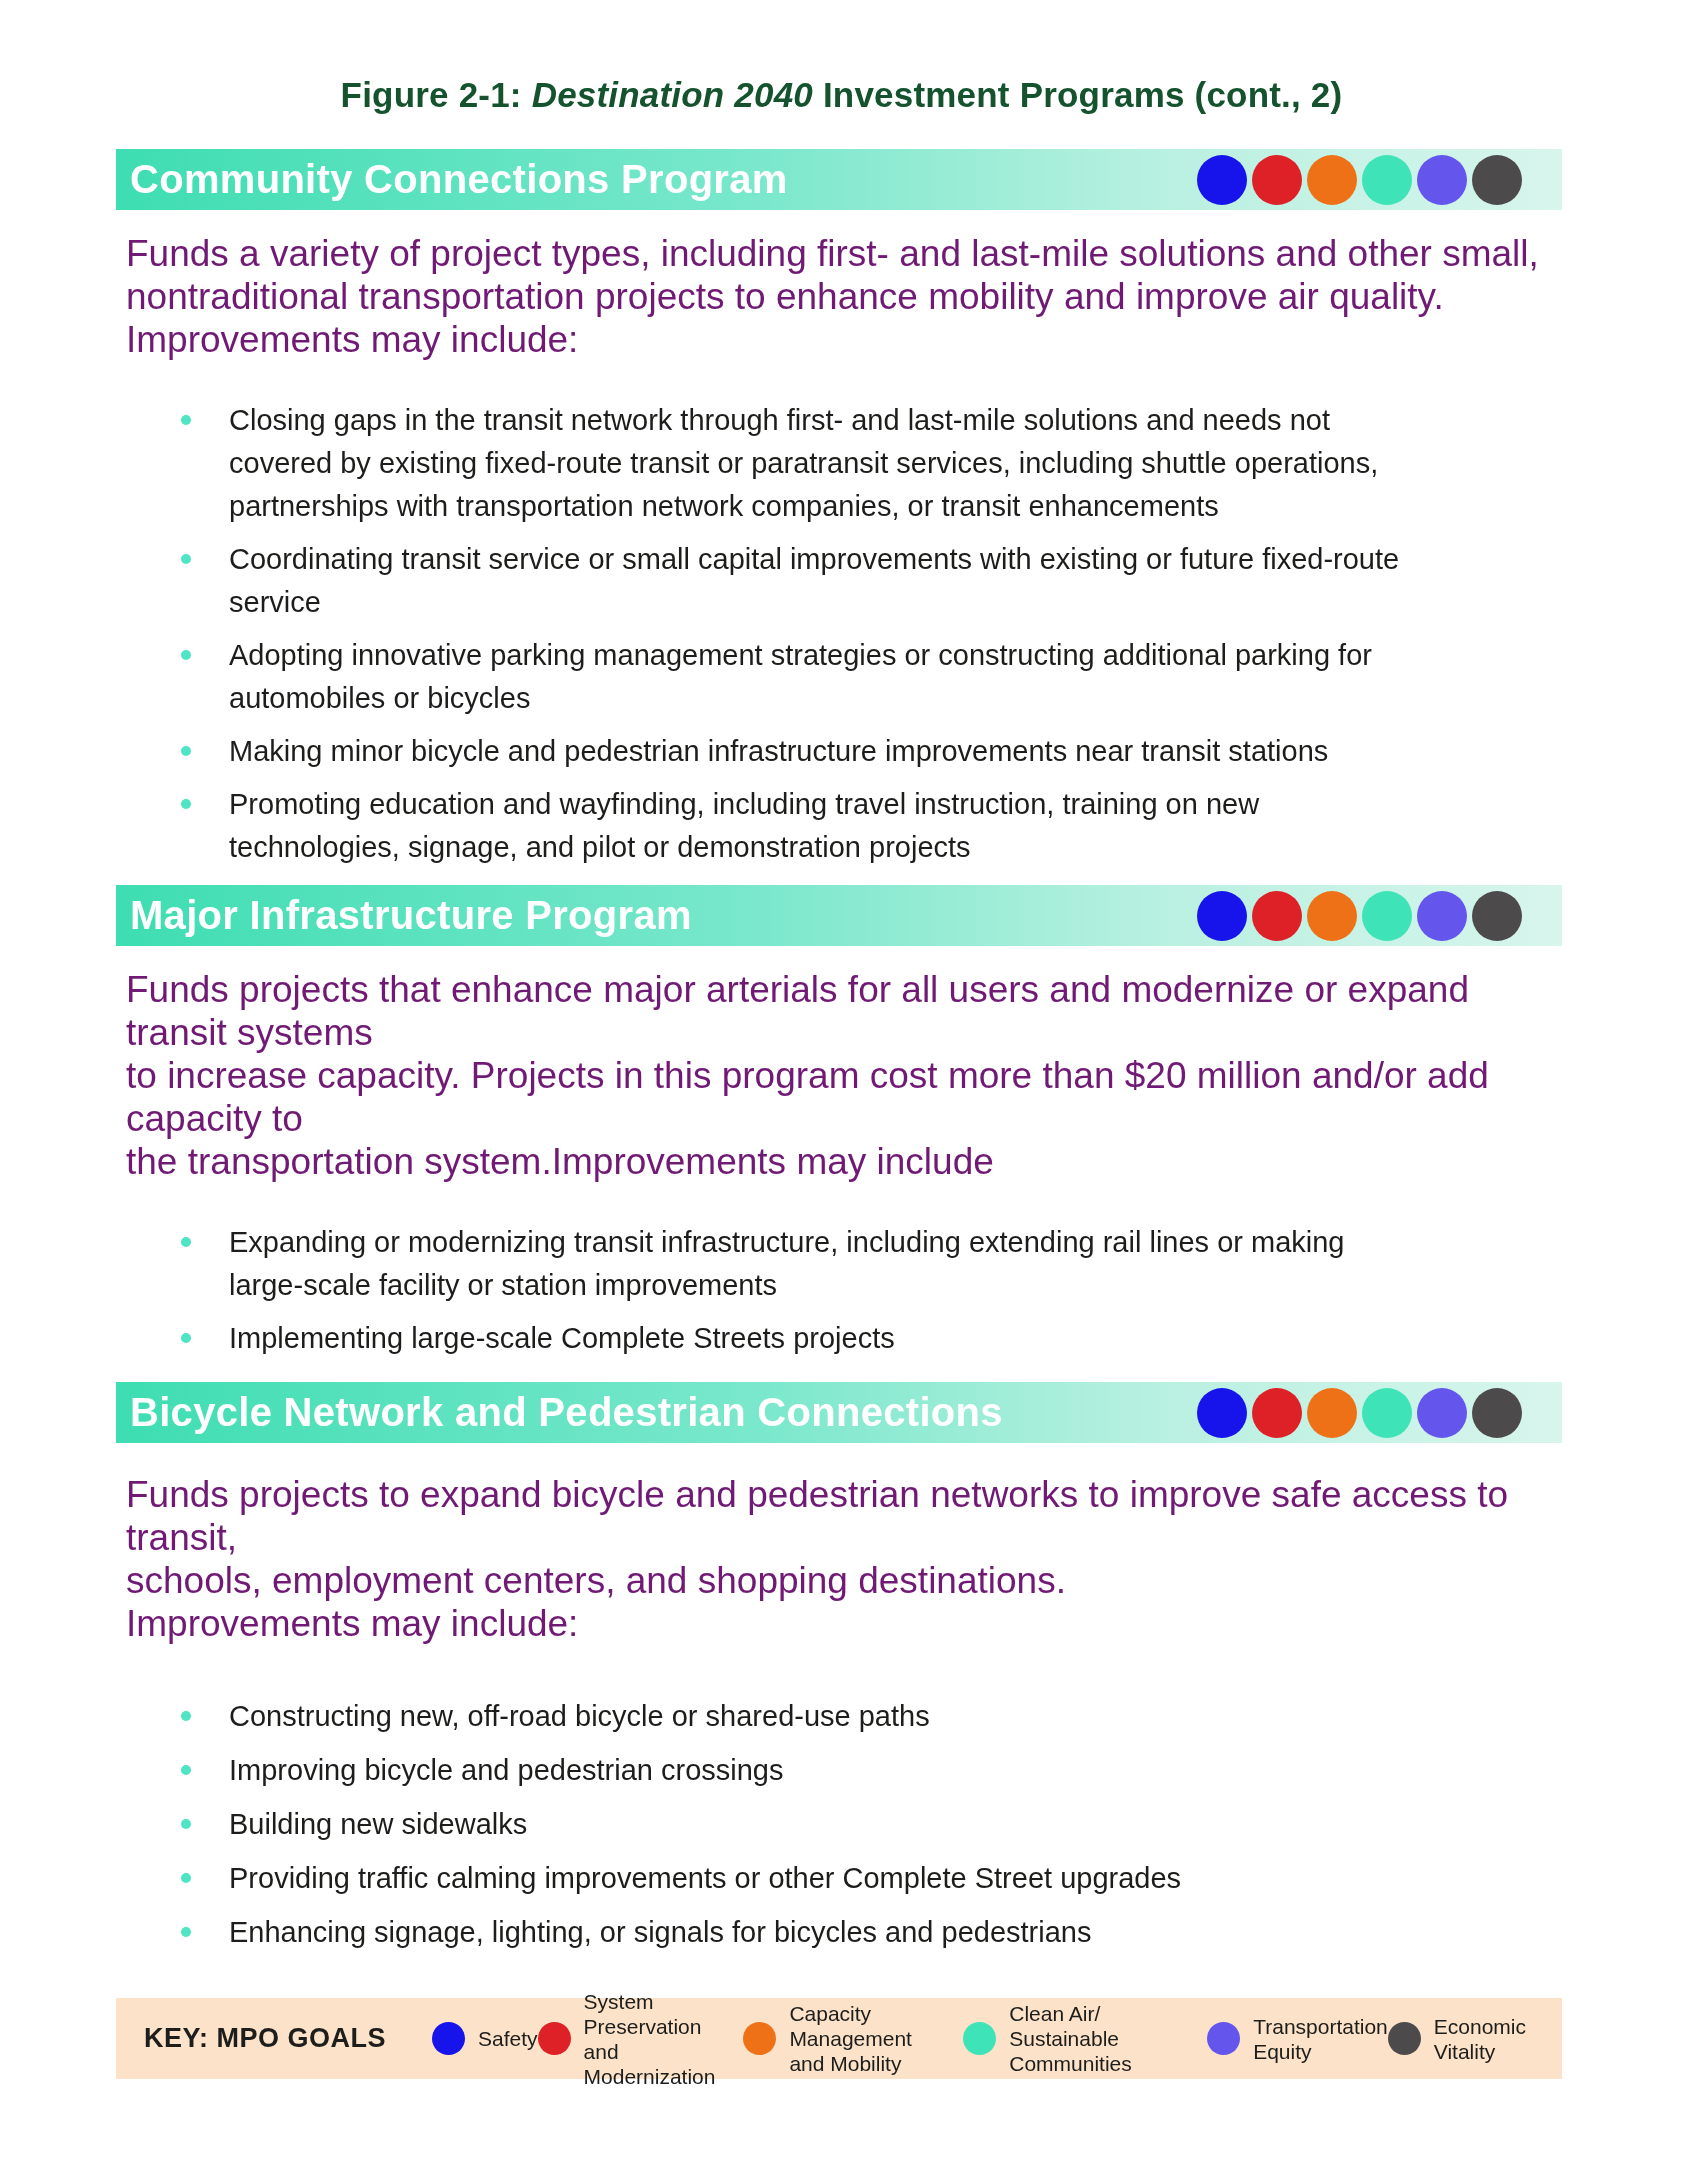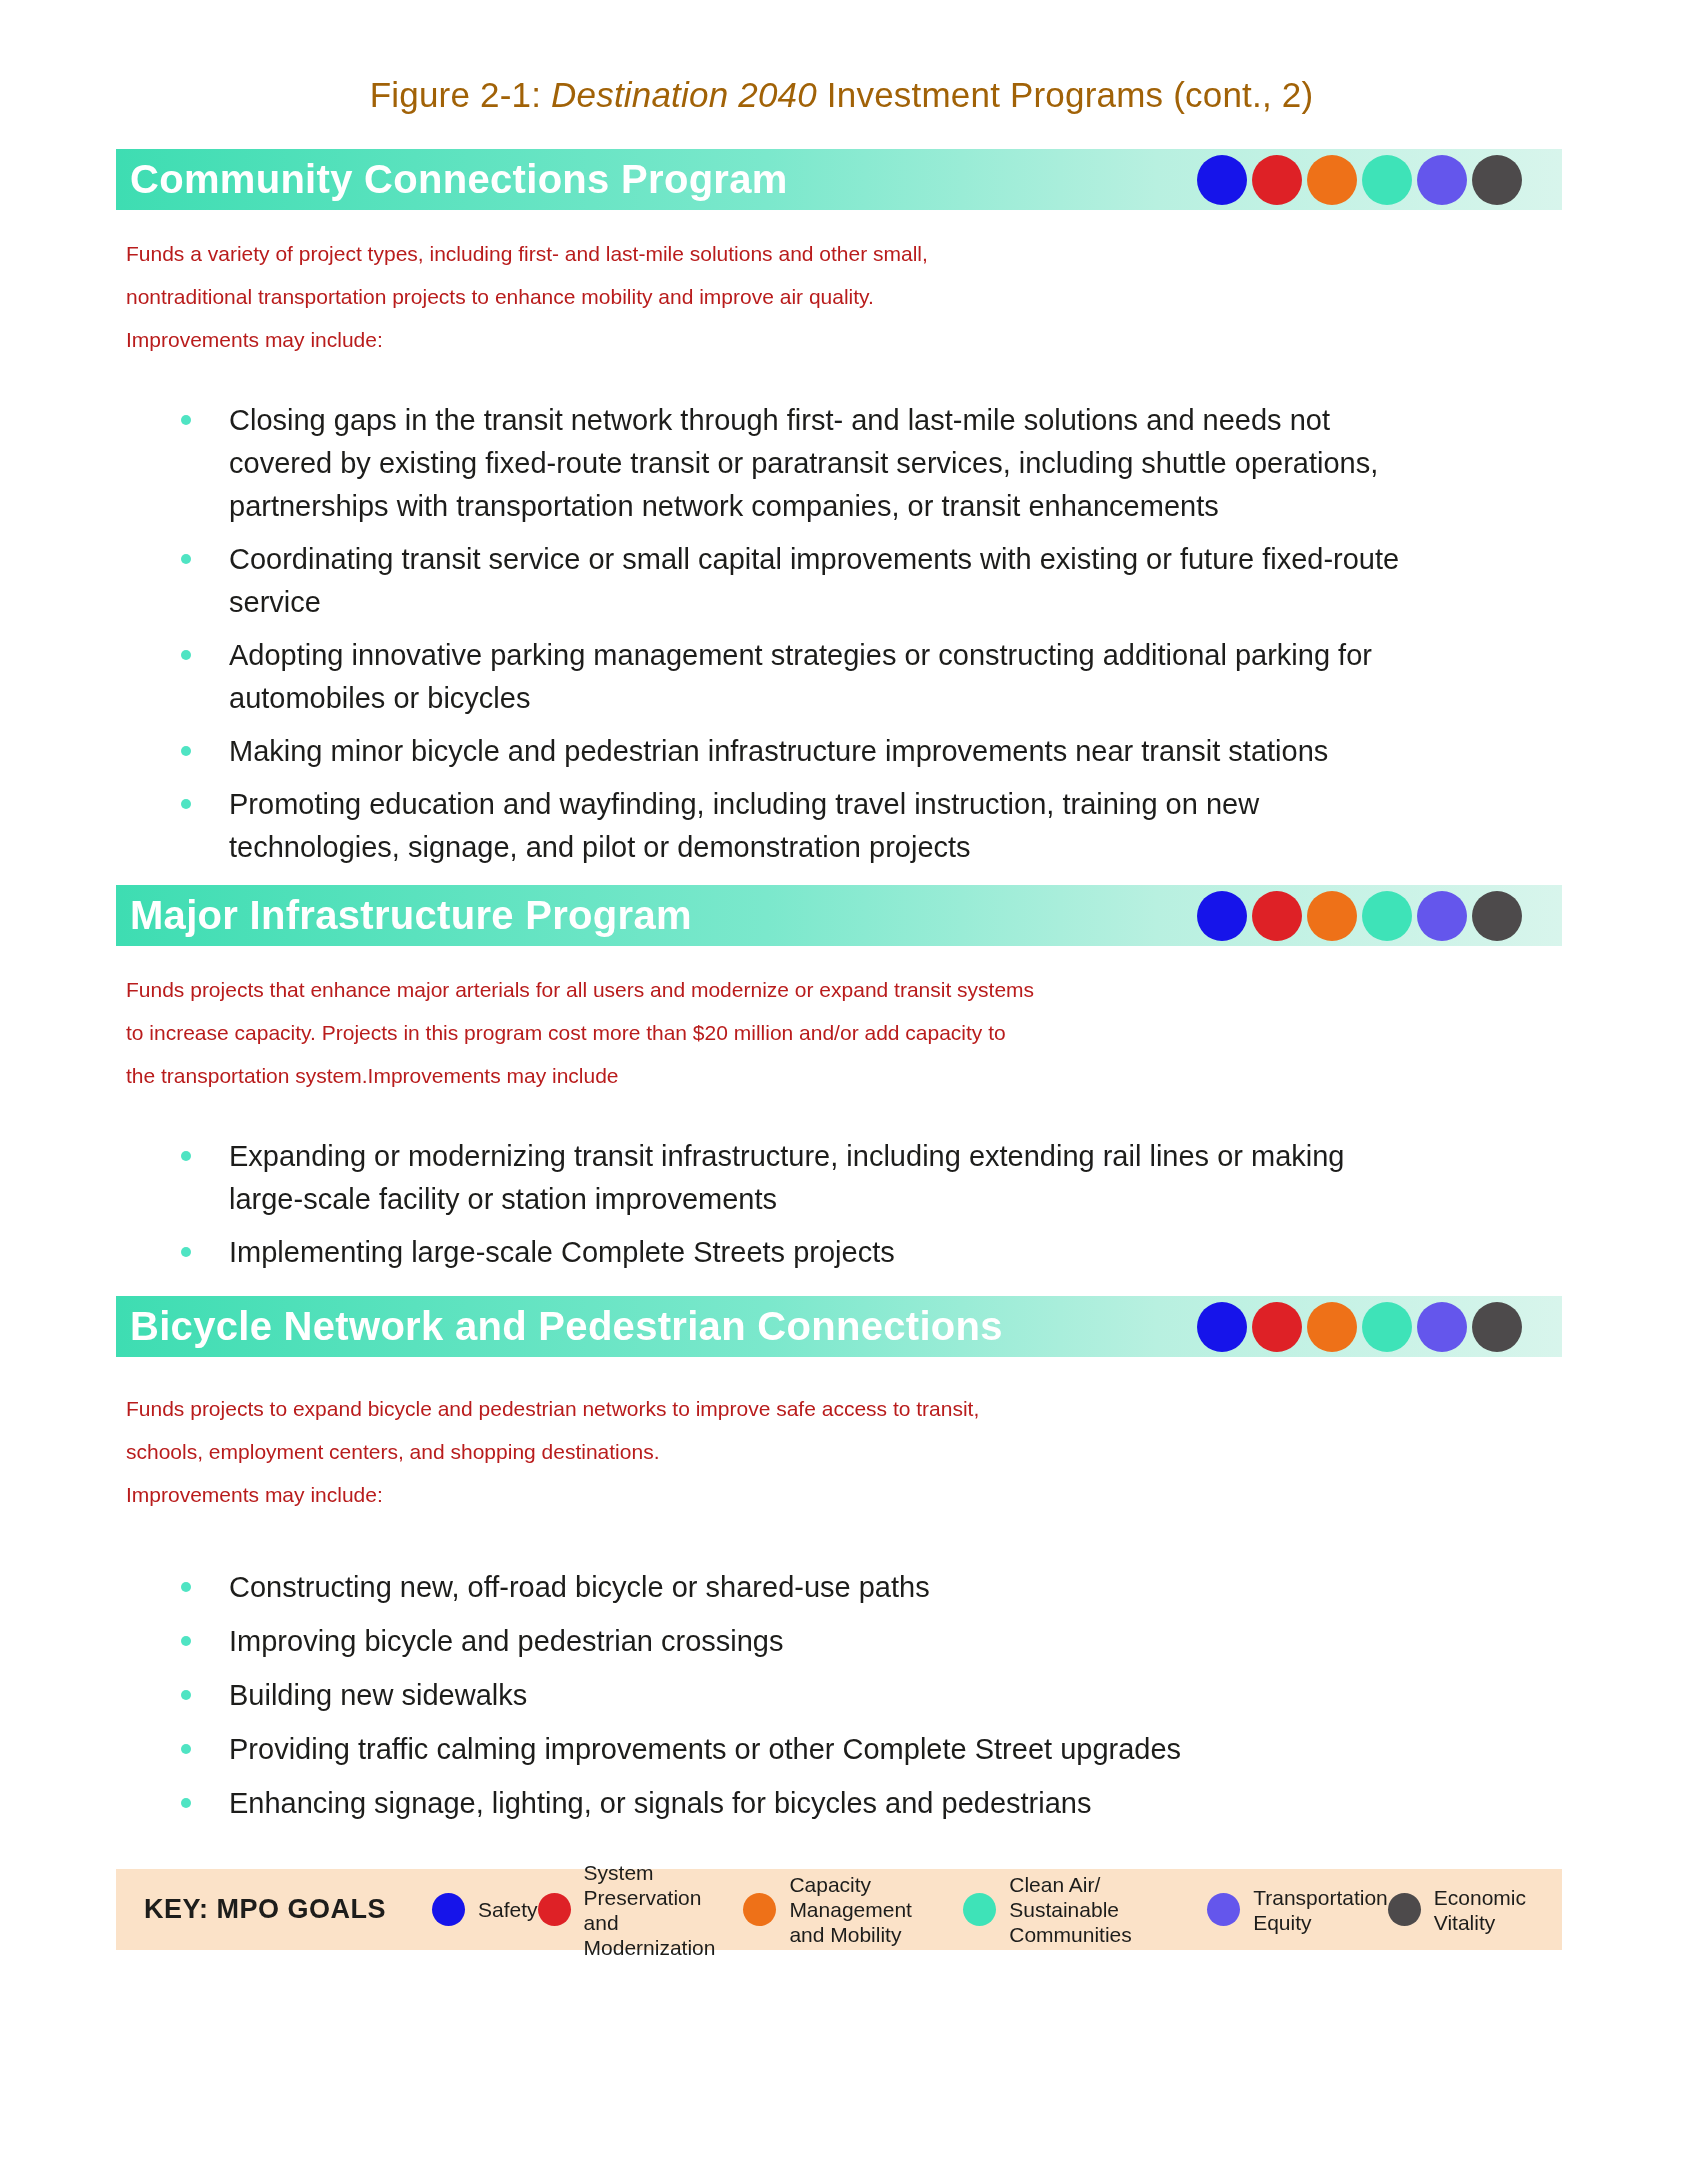--- a/index.html
+++ b/index.html
@@ -9,22 +9,22 @@
     color:#1d1d1b;
     -webkit-font-smoothing:antialiased;
   }
   .page { position:relative; width:1683px; height:2178px; overflow:hidden; background:#ffffff; }
 
   
   .figure-title {
     padding-top:75px;
     text-align:center;
     font-size:35px;
-    font-weight:normal;
-    color:#a16207;
+    font-weight:bold;
+    color:#14532d;
     letter-spacing:0.2px;
   }
   .figure-title .italic { font-style:italic; }
 
   
   .content { margin-left:116px; width:1446px; }
 
   
   .program-header {
     height:61px;
@@ -42,24 +42,24 @@
     color:#ffffff;
     letter-spacing:0.3px;
     white-space:nowrap;
   }
   .goal-dots { display:flex; gap:5px; }
   .goal-dots .dot { width:50px; height:50px; border-radius:50%; }
 
   
   .program-desc {
     margin:22px 0 0 10px;
-    font-size:21px;
+    font-size:37px;
     line-height:43px;
     white-space:pre-line;
-    color:#b91c1c;
+    color:#701a75;
   }
   .bullets {
     list-style:none;
     margin:38px 0 0 0;
     padding:0 0 0 65px;
   }
   .bullet-item { display:flex; margin:0 0 10px 0; }
   .bullet-dot {
     flex:0 0 auto;
     width:10px; height:10px;

